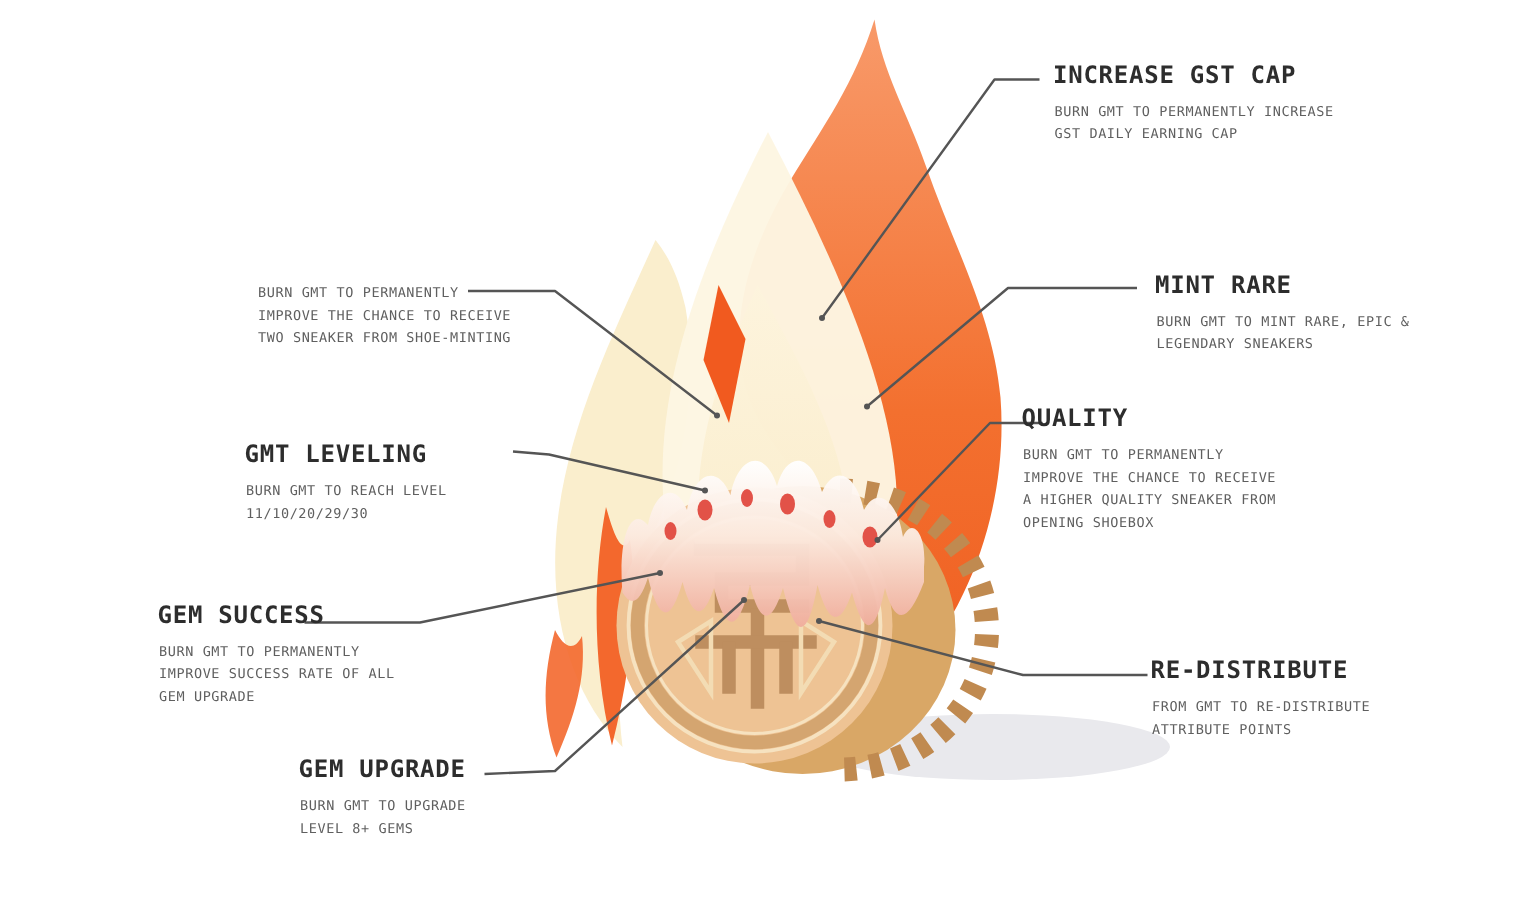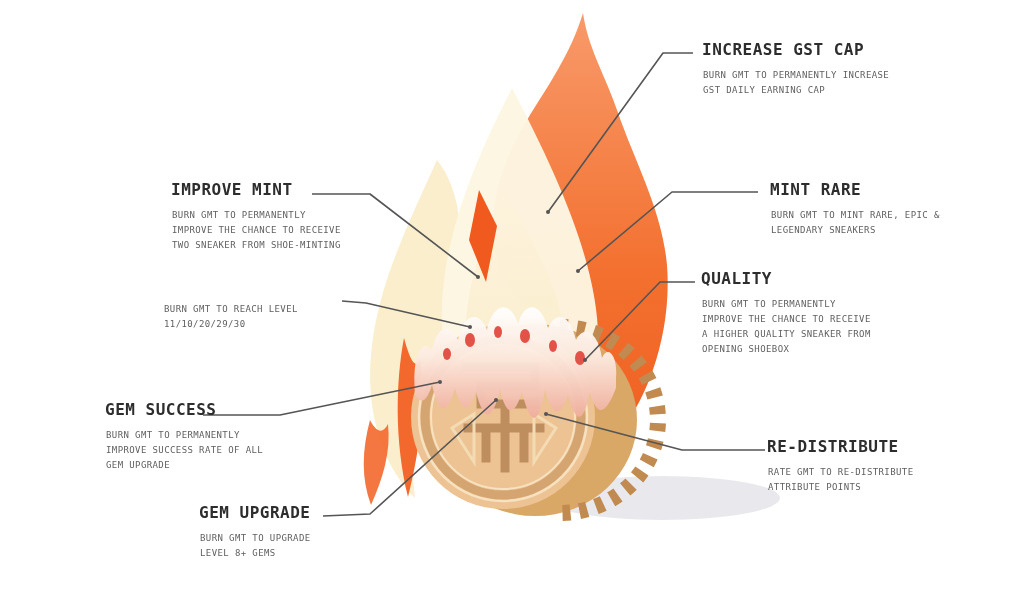--- a/index.html
+++ b/index.html
@@ -144,42 +144,42 @@
     <p>BURN GMT TO MINT RARE, EPIC &amp;
 LEGENDARY SNEAKERS</p>
   </div>
 
   <div class="callout" style="left:702px;top:40px;">
     <h3>INCREASE GST CAP</h3>
     <p>BURN GMT TO PERMANENTLY INCREASE
 GST DAILY EARNING CAP</p>
   </div>
 
-  <div class="callout" style="left:701px;top:269px;">
+  <div class="callout" style="left:681px;top:269px;">
     <h3>QUALITY</h3>
     <p>BURN GMT TO PERMANENTLY
 IMPROVE THE CHANCE TO RECEIVE
 A HIGHER QUALITY SNEAKER FROM
 OPENING SHOEBOX</p>
   </div>
 
   <div class="callout" style="left:767px;top:437px;">
     <h3>RE-DISTRIBUTE</h3>
-    <p>RATE GMT TO RE-DISTRIBUTE
+    <p>FROM GMT TO RE-DISTRIBUTE
 ATTRIBUTE POINTS</p>
   </div>
 
   <div class="callout" style="left:171px;top:180px;">
-    <h3>IMPROVE MINT</h3>
     <p>BURN GMT TO PERMANENTLY
 IMPROVE THE CHANCE TO RECEIVE
 TWO SNEAKER FROM SHOE-MINTING</p>
   </div>
 
   <div class="callout" style="left:163px;top:293px;">
+    <h3>GMT LEVELING</h3>
     <p>BURN GMT TO REACH LEVEL
 11/10/20/29/30</p>
   </div>
 
   <div class="callout" style="left:84px;top:400px;margin-left:21px;">
     <h3>GEM SUCCESS</h3>
     <p>BURN GMT TO PERMANENTLY
 IMPROVE SUCCESS RATE OF ALL
 GEM UPGRADE</p>
   </div>

